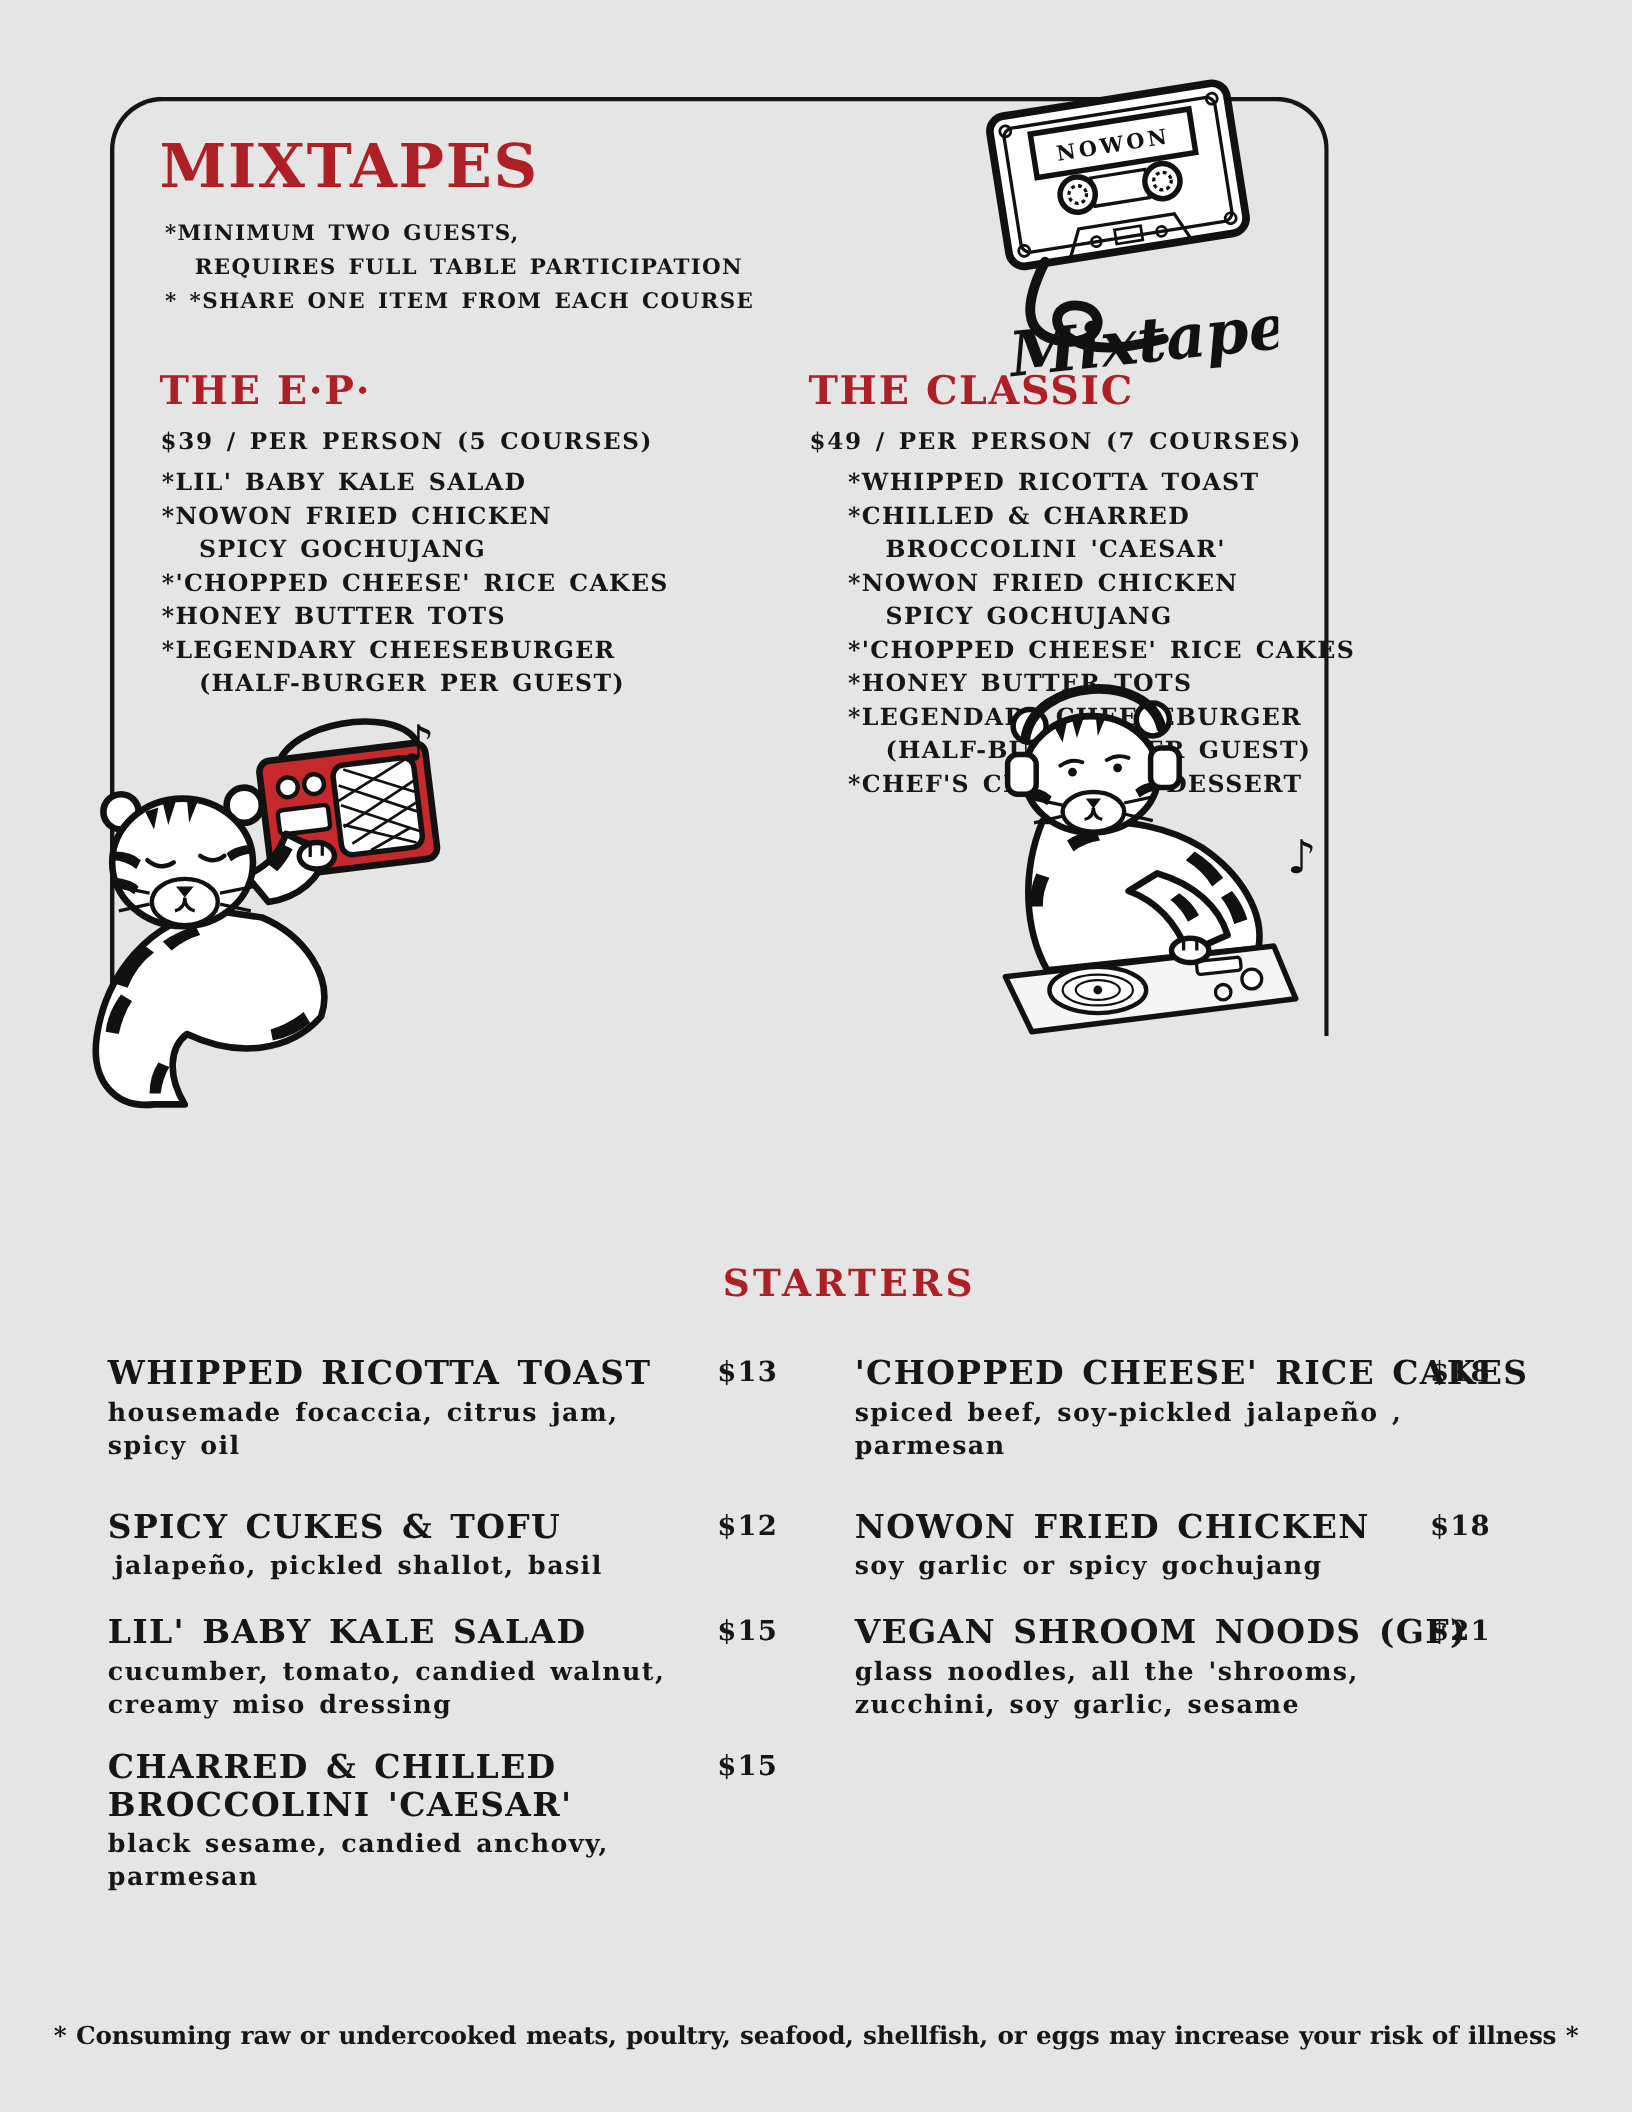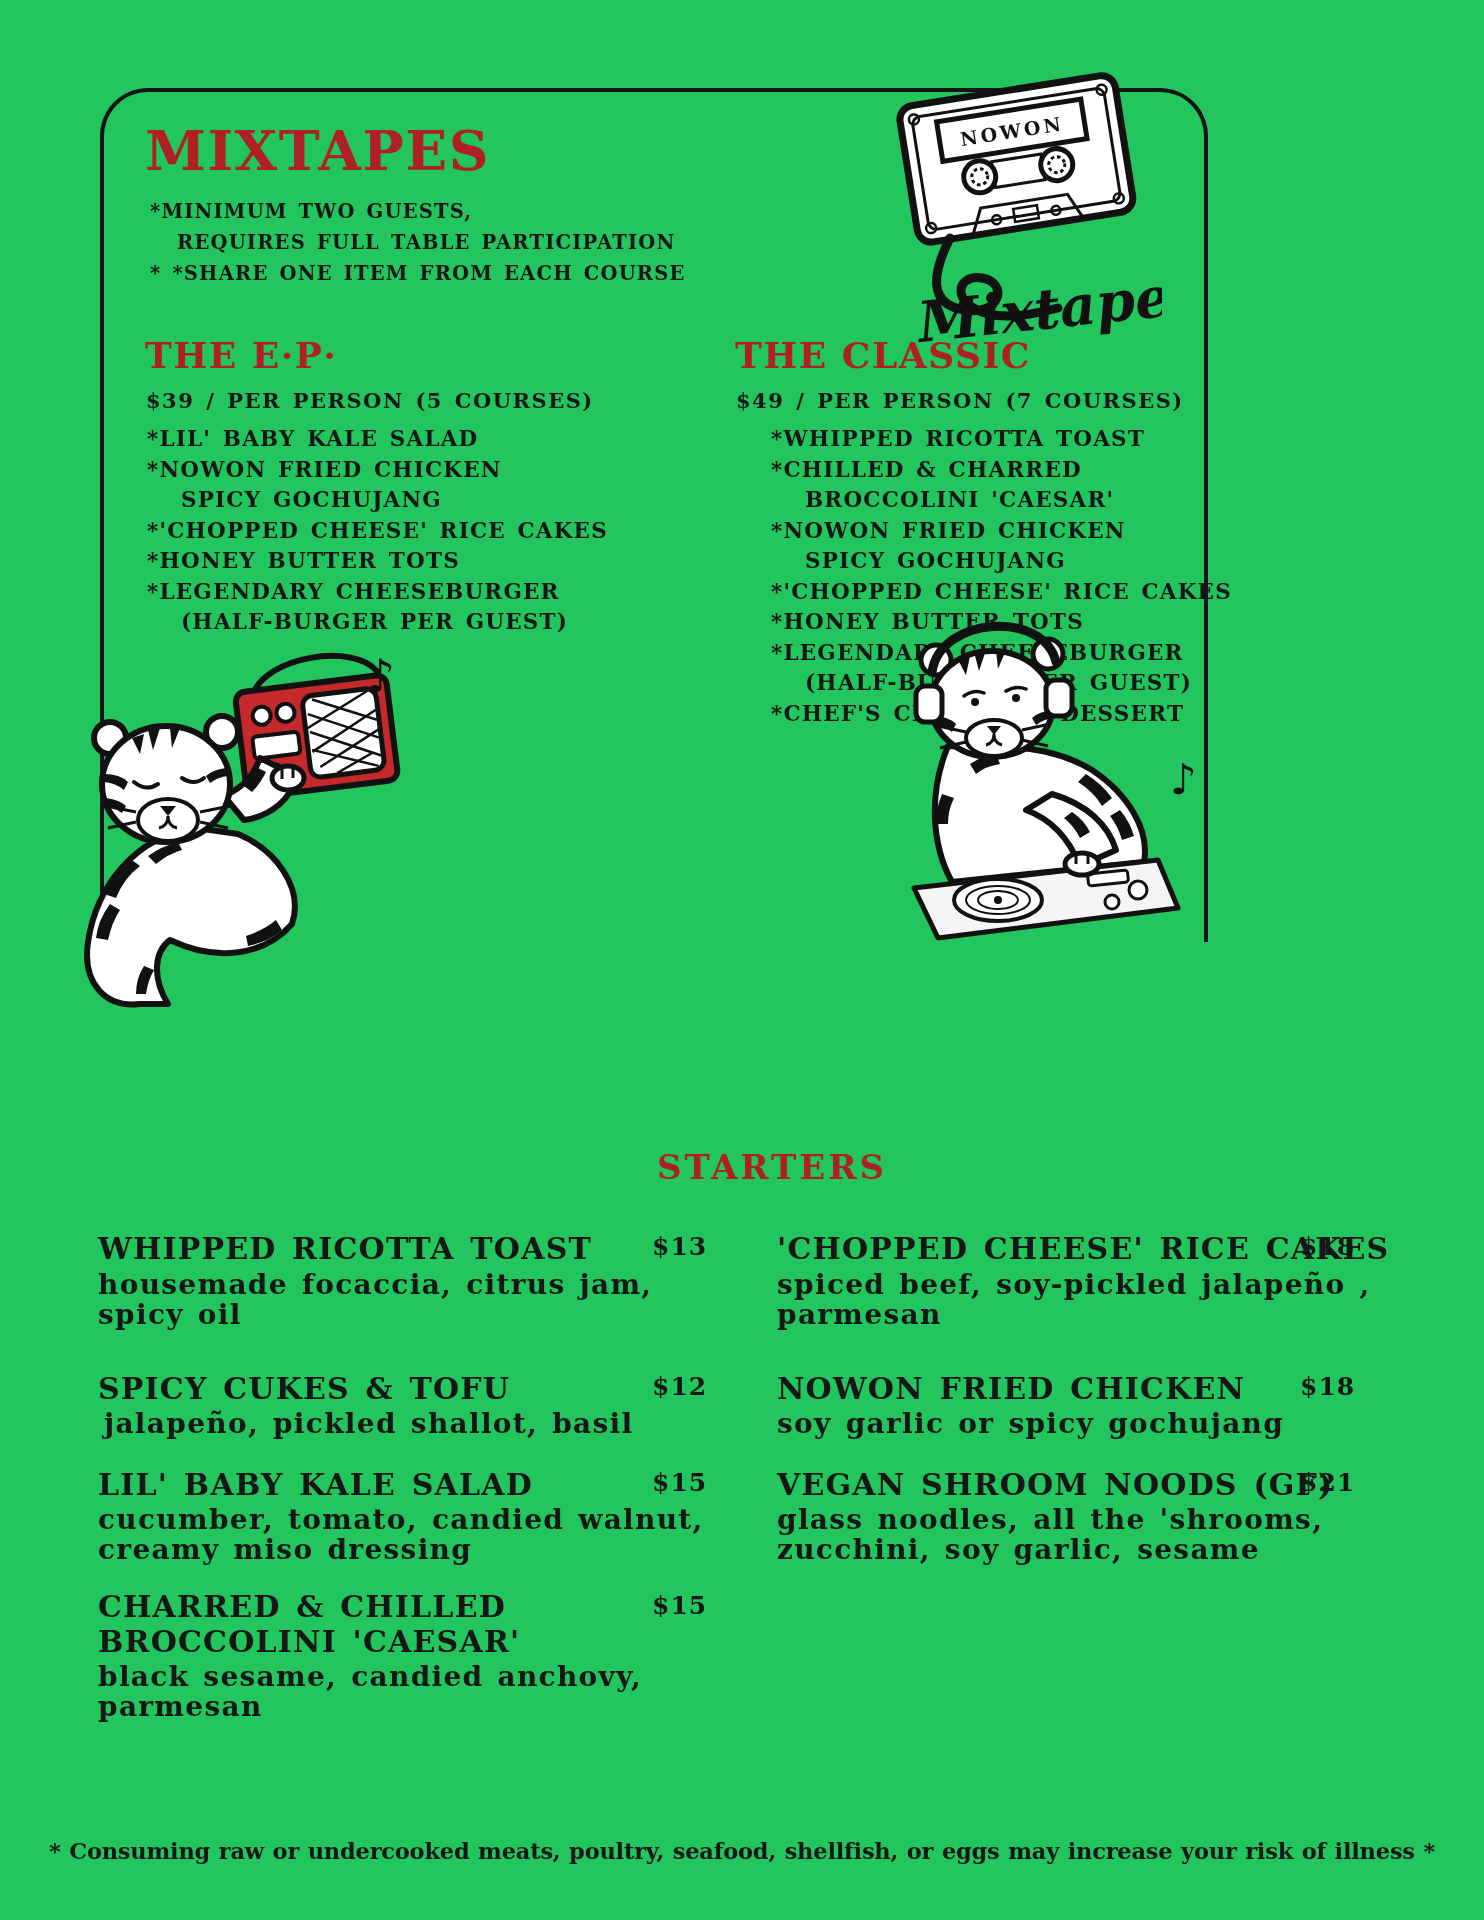--- a/index.html
+++ b/index.html
@@ -1,36 +1,36 @@
 <!DOCTYPE html>
 <html><head>
 <meta charset="utf-8">
 <style>
   html,body{margin:0;padding:0;background:#ffffff;}
   .page{
-    position:relative;width:1484px;height:1920px;background:#22c55e;overflow:hidden;
+    position:relative;width:1484px;height:1920px;background:#e5e5e5;overflow:hidden;
     font-family:"DejaVu Serif","Liberation Serif",serif;font-weight:bold;color:#161616;
   }
   .abs{position:absolute;white-space:nowrap;}
   .red{color:#ae2026;}
   .panel{
     left:100px;top:88px;width:1100px;height:850px;
     border:4px solid #151515;border-bottom:none;
     border-radius:48px 48px 0 0;
   }
   .h1{font-size:55px;letter-spacing:1.5px;}
   .h2{font-size:36px;letter-spacing:1.5px;}
   .note{font-size:19.5px;line-height:31px;letter-spacing:1.2px;word-spacing:3px;}
   .note .ind{padding-left:27px;}
   .priceline{font-size:21px;letter-spacing:1.5px;word-spacing:3px;}
   .items{font-size:21.5px;line-height:30.5px;letter-spacing:1.2px;word-spacing:3px;}
   .items .ind{padding-left:34px;}
   .sh{font-size:34px;letter-spacing:3px;text-align:center;}
   .st-title{font-size:30px;letter-spacing:1.2px;line-height:35px;word-spacing:4px;}
-  .st-desc{font-size:28px;line-height:30px;letter-spacing:1.3px;word-spacing:3px;}
+  .st-desc{font-size:23px;line-height:30px;letter-spacing:1.3px;word-spacing:3px;}
   .price{font-size:25px;letter-spacing:1px;}
   .footer{font-size:22.5px;letter-spacing:-0.2px;word-spacing:1px;text-align:center;width:1484px;}
   svg text{font-family:"DejaVu Serif","Liberation Serif",serif;}
 </style>
 </head>
 <body>
 
 <div class="page">
 
   <div class="abs panel"></div>

